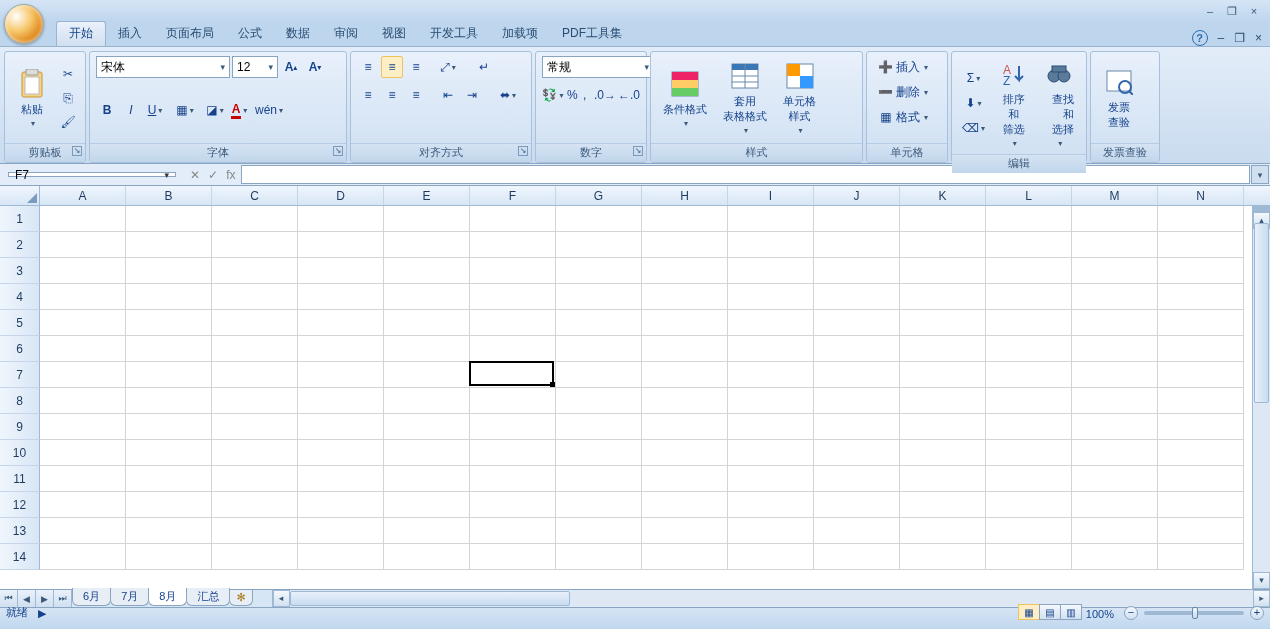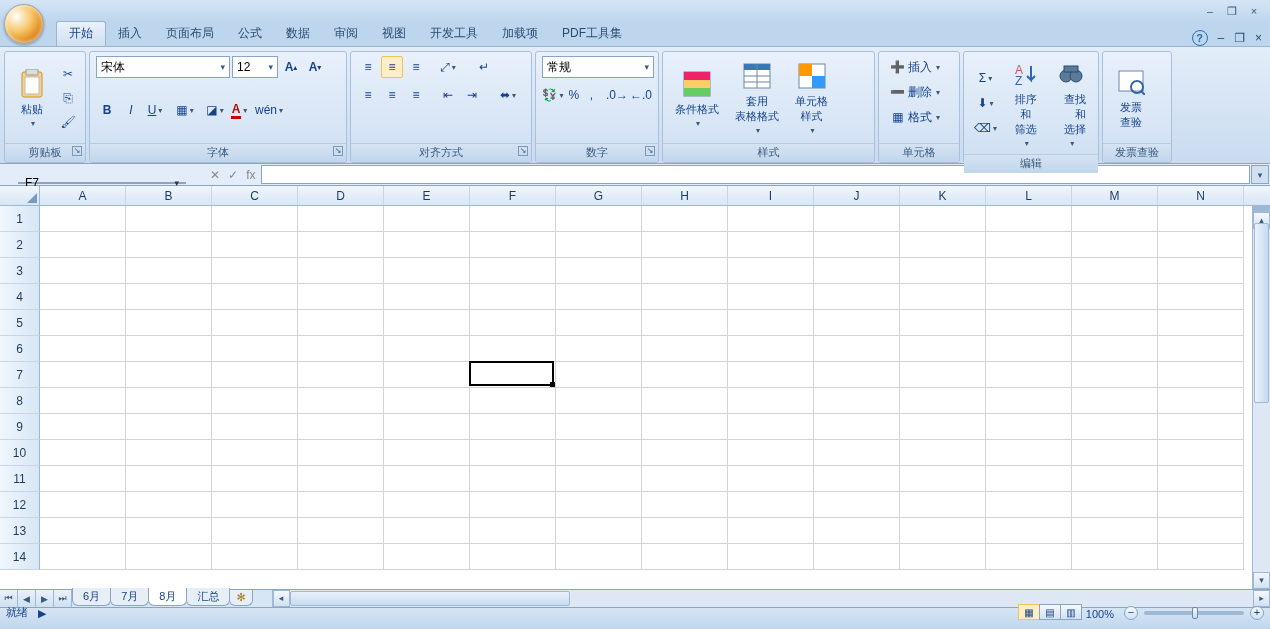--- a/index.html
+++ b/index.html
@@ -30,21 +30,21 @@
 .small-btn { width:22px; height:22px; display:flex; align-items:center; justify-content:center; border:1px solid transparent; border-radius:2px; cursor:pointer; color:#15428b; font-size:12px; }
 .col { display:flex; flex-direction:column; gap:2px; }
 .row { display:flex; gap:2px; align-items:center; }
 .combo { height:22px; background:#fff; border:1px solid #8aa5c2; display:flex; align-items:center; padding:0 4px; font-size:12px; color:#000; cursor:pointer; }
 .combo .dd { margin-left:auto; color:#3b5a7a; font-size:9px; padding-left:4px; }
 .dd-arrow { font-size:8px; color:#3b5a7a; margin-left:2px; }
 .tiny-icon { width:16px; height:16px; display:flex; align-items:center; justify-content:center; font-size:12px; }
 
 
 .formula-row { height:22px; background:#e3edf9; border-bottom:1px solid #8aa5c2; display:flex; align-items:stretch; }
-.name-box { width:168px; background:#fff; border:1px solid #8aa5c2; margin:18px; display:flex; align-items:center; padding:0 6px; font-size:12px; }
+.name-box { width:168px; background:#fff; border:1px solid #8aa5c2; margin:8px; display:flex; align-items:center; padding:0 6px; font-size:12px; }
 .name-box .dd { margin-left:auto; font-size:9px; color:#333; }
 .fx-btns { display:flex; align-items:center; padding:0 6px; gap:8px; color:#888; }
 .formula-bar { flex:1; background:#fff; border:1px solid #8aa5c2; margin:1px 1px 1px 0; }
 .fb-expand { width:18px; display:flex; align-items:center; justify-content:center; background:#d0e0f0; border:1px solid #8aa5c2; margin:1px 1px 1px 0; font-size:9px; color:#3b5a7a; cursor:pointer; }
 
 
 .grid-wrap { position:relative; height: calc(629px - 22px - 24px - 118px - 22px - 18px - 22px); background:#fff; display:flex; flex-direction:column; }
 .col-headers { display:flex; height:20px; background:linear-gradient(#f0f6fd,#d7e6f5); border-bottom:1px solid #9fb8d3; }
 .corner { width:40px; border-right:1px solid #9fb8d3; background:linear-gradient(#f0f6fd,#d7e6f5); position:relative; }
 .corner::after { content:''; position:absolute; right:2px; bottom:2px; border:5px solid transparent; border-bottom-color:#7a9bbd; border-right-color:#7a9bbd; }
@@ -221,21 +221,21 @@
         <div style="width:6px"></div>
         <div class="small-btn">⇤</div>
         <div class="small-btn">⇥</div>
         <div style="width:10px"></div>
         <div class="small-btn">⬌<span class="dd-arrow">▾</span></div>
       </div>
     </div>
     <div class="group-label"><span>对齐方式</span><div class="launcher">↘</div></div>
   </div>
 
-  <div class="group" style="width:124px">
+  <div class="group" style="width:112px">
     <div class="group-body col" style="align-items:stretch;gap:6px">
       <div class="combo" style="width:112px">
           <span>常规</span>
           <span class="dd">▾</span>
         </div>
       <div class="row">
         <div class="small-btn">💱<span class="dd-arrow">▾</span></div>
         <div class="small-btn">%</div>
         <div class="small-btn">,</div>
         <div style="width:4px"></div>

